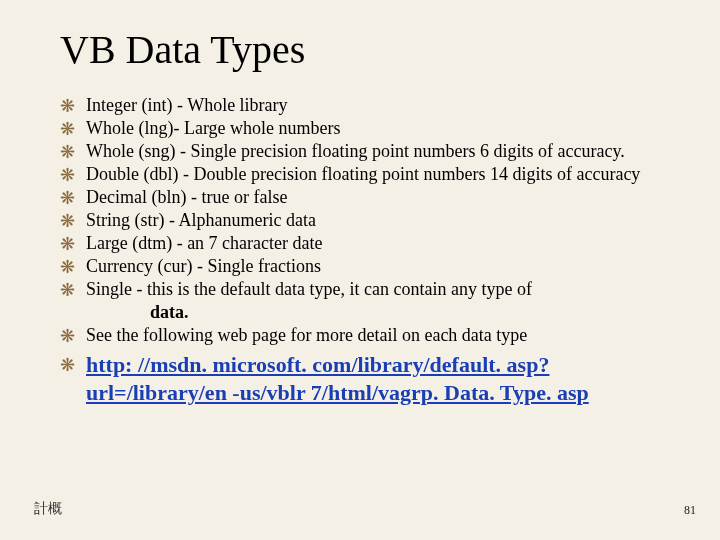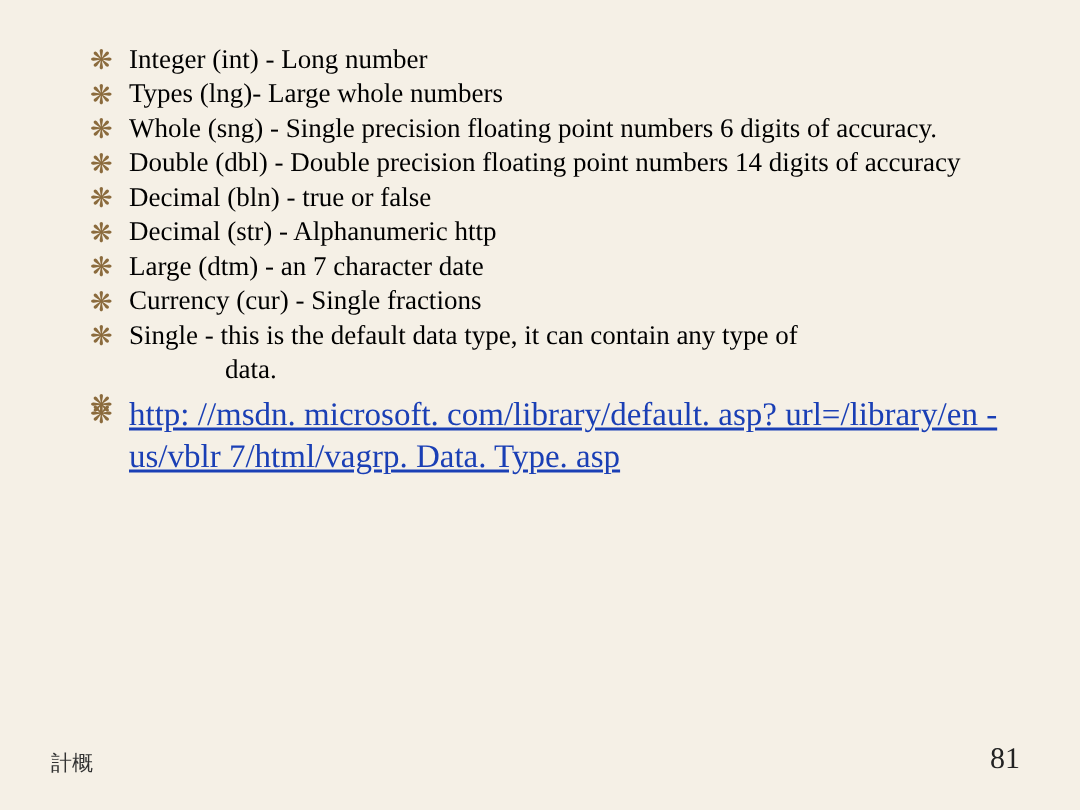--- a/index.html
+++ b/index.html
@@ -39,106 +39,109 @@
     position: absolute;
     left: 0;
     top: 0.05em;
     font-size: 18px;
     color: #8b6b3d;
   }
   .item .bold { font-weight: normal; }
   .cont {
     padding-left: 90px;
     font-size: 18px;
-    font-weight: normal;
+    font-weight: bold;
   }
   .link {
     color: #1a3fb5;
     text-decoration: underline;
     font-size: 22px;
     line-height: 1.25;
     display: block;
+    font-weight: bold;
   }
   .link-wrap {
     position: relative;
     padding-left: 26px;
     margin-top: 4px;
   }
   .link-wrap .bullet { top: 0.15em; }
   .footer-left {
     position: absolute;
     left: 34px;
     bottom: 22px;
     font-size: 14px;
     color: #333;
     font-family: Liberation Serif, serif;
   }
   .footer-right {
     position: absolute;
-    right: 40px;
+    right: 24px;
     bottom: 22px;
-    font-size: 20px;
+    font-size: 12px;
     color: #222;
   }
 </style>
 </head>
 <body>
 
 <div class="slide">
+  <h1 class="title">VB Data Types</h1>
 
   <div class="items">
 
     <div class="item">
       <span class="bullet">❋</span>
-      <span class="bold">Integer  (int)</span><span class="bold"> - Long number</span>
+      <span class="bold">Integer  (int)</span><span class="bold"> - Whole library</span>
     </div>
 
     <div class="item">
       <span class="bullet">❋</span>
-      <span class="bold">Types  (lng)</span><span class="bold">-  Large whole numbers</span>
+      <span class="bold">Whole  (lng)</span><span class="bold">-  Large whole numbers</span>
     </div>
 
     <div class="item">
       <span class="bullet">❋</span>
       <span class="bold">Whole  (sng)</span><span class="bold">  - Single precision floating point numbers 6 digits of accuracy.</span>
     </div>
 
     <div class="item">
       <span class="bullet">❋</span>
       <span class="bold">Double  (dbl)</span><span class="bold">  - Double precision floating point numbers 14 digits of accuracy</span>
     </div>
 
     <div class="item">
       <span class="bullet">❋</span>
       <span class="bold">Decimal  (bln)</span><span class="bold">  - true or false</span>
     </div>
 
     <div class="item">
       <span class="bullet">❋</span>
-      <span class="bold">Decimal (str)</span><span class="bold"> - Alphanumeric http</span>
+      <span class="bold">String (str)</span><span class="bold"> - Alphanumeric data</span>
     </div>
 
     <div class="item">
       <span class="bullet">❋</span>
       <span class="bold">Large (dtm)</span><span class="bold">  -  an 7 character date</span>
     </div>
 
     <div class="item">
       <span class="bullet">❋</span>
       <span class="bold">Currency (cur)</span><span class="bold"> - Single fractions</span>
     </div>
 
     <div class="item">
       <span class="bullet">❋</span>
       <span class="bold">Single</span><span class="bold"> -   this is the default data type, it can contain any type of</span>
     </div>
     <div class="cont">data.</div>
 
     <div class="item">
       <span class="bullet">❋</span>
+      <span>See the following web page for more detail on each data type</span>
     </div>
 
     <div class="link-wrap">
       <span class="bullet">❋</span>
       <a class="link">http: //msdn. microsoft. com/library/default. asp? url=/library/en -us/vblr 7/html/vagrp. Data. Type. asp</a>
     </div>
 
   </div>
 
   <div class="footer-left">計概</div>

